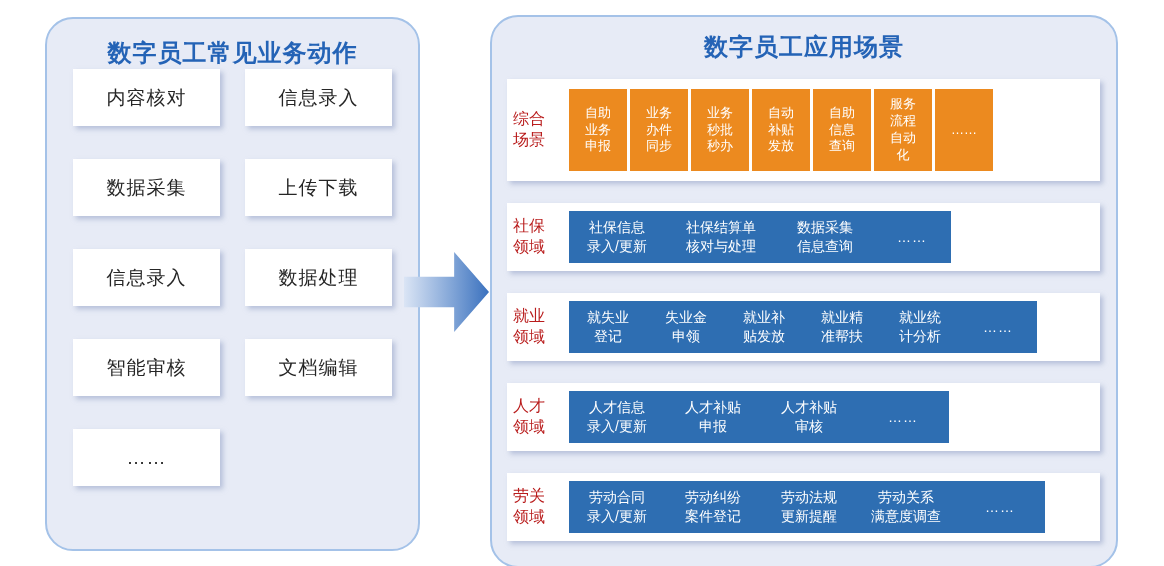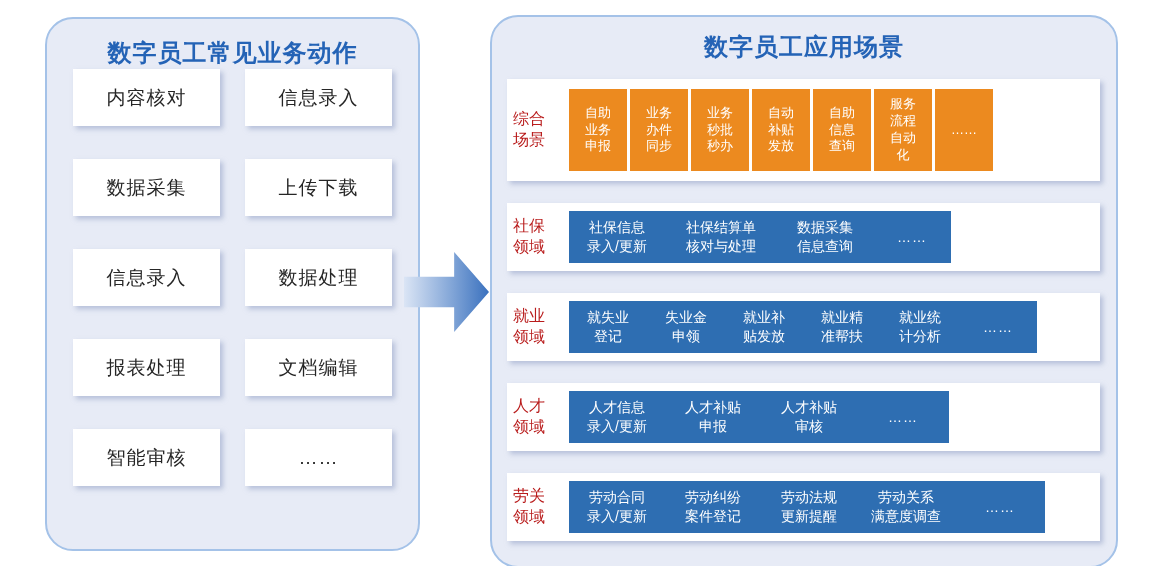--- a/index.html
+++ b/index.html
@@ -138,23 +138,22 @@
 
   <section class="panel panel-left">
     <h2 class="panel-title">数字员工常见业务动作</h2>
     <div class="cards-grid">
       <div class="card">内容核对</div>
       <div class="card">信息录入</div>
       <div class="card">数据采集</div>
       <div class="card">上传下载</div>
       <div class="card">信息录入</div>
       <div class="card">数据处理</div>
-      <div class="card">报表处理</div>
+      <div class="card">智能审核</div>
       <div class="card">文档编辑</div>
-      <div class="card">智能审核</div>
       <div class="card">……</div>
     </div>
   </section>
 
   <div class="arrow"></div>
 
   <section class="panel panel-right">
     <h2 class="panel-title">数字员工应用场景</h2>
     <div class="rows">
 

